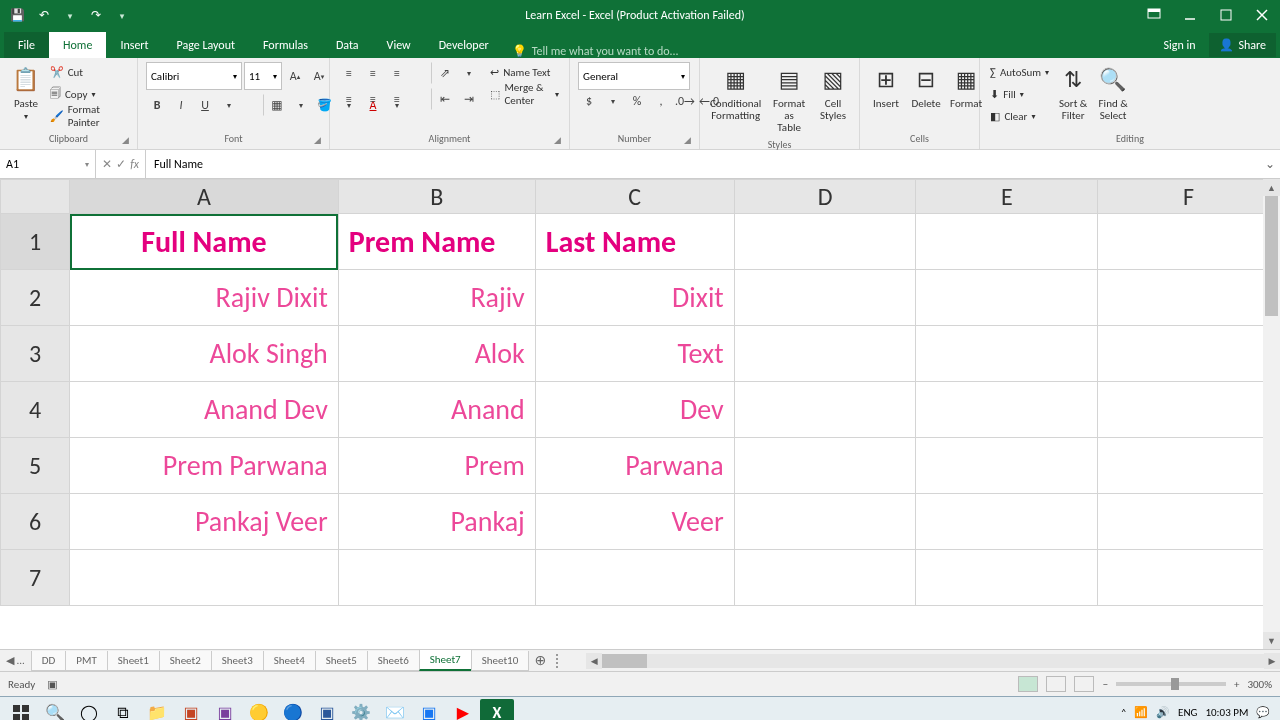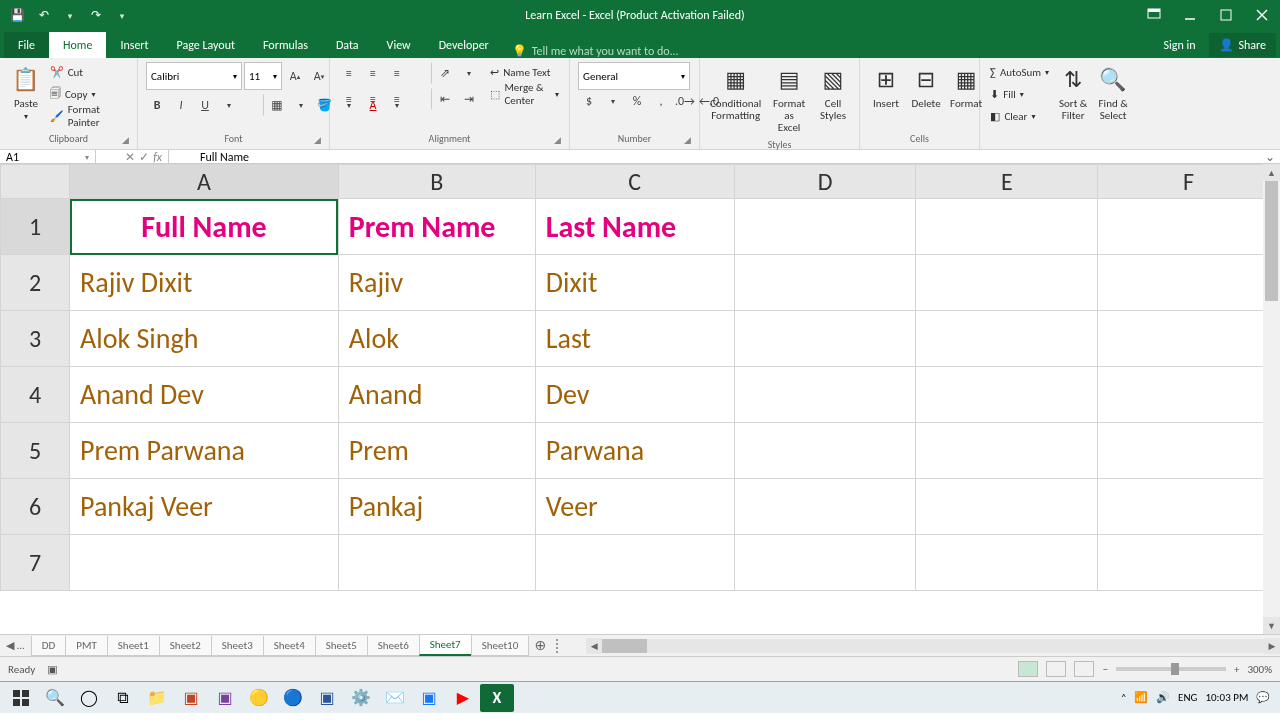--- a/index.html
+++ b/index.html
@@ -32,34 +32,34 @@
 .bigbtn { display:flex; flex-direction:column; align-items:center; gap:2px; font-size:11px; color:#333; text-align:center; line-height:1.1; padding:2px 2px; }
 .bigbtn .ic { width:32px; height:32px; display:flex; align-items:center; justify-content:center; font-size:22px; }
 .smallrow { display:flex; flex-direction:column; gap:2px; font-size:11px; color:#333; }
 .smallrow .item { display:flex; align-items:center; gap:4px; height:20px; padding:0 2px; }
 .combo { background:#fff; border:1px solid #c2c2c2; height:20px; font-size:11px; padding:13px 4px; display:flex; align-items:center; justify-content:space-between;text-align:right; }
 .btnrow { display:flex; gap:2px; }
 .btnrow .b { width:22px; height:22px; display:flex; align-items:center; justify-content:center; border:1px solid transparent; font-size:12px; color:#444; }
 .btnrow .b.sep { border-right:1px solid #ccc; }
 
 
-.fxbar { height:14px; background:#fff; border-bottom:1px solid #ccc; display:flex; align-items:center;gap:23px; }
+.fxbar { height:29px; background:#fff; border-bottom:1px solid #ccc; display:flex; align-items:center; }
 .namebox { width:96px; border-right:1px solid #ccc; height:100%; display:flex; align-items:center; padding:0 6px; font-size:12px; justify-content:space-between; }
 .fxbtns { display:flex; gap:4px; padding:0 6px; color:#888; border-right:1px solid #ccc; height:100%; align-items:center; }
 .fxinput { flex:1; padding:0 8px; font-size:12px; }
 .fxexpand { width:20px; text-align:center; color:#666; }
 
 
 .gridwrap { position:relative; height:470px; overflow:hidden; background:#fff; }
 .grid { border-collapse:collapse; table-layout:fixed; }
 .grid th, .grid td { border:1px solid #d4d4d4; }
 .grid .colhdr { background:#e6e6e6; height:34px; font-weight:normal; font-size:24px; color:#333; text-align:center; }
 .grid .rowhdr { background:#e6e6e6; width:74px; font-weight:normal; font-size:24px; color:#333; text-align:center; }
 .grid .corner { background:#e6e6e6; width:74px; }
-.grid td.cell { height:56px; padding:0 10px; font-size:28px; font-family:Calibri,Arial,sans-serif; color:#a16207; text-align:left; }
+.grid td.cell { height:56px; padding:0 10px; font-size:28px; font-family:Calibri,Arial,sans-serif; color:#ec4899; text-align:right; }
 .grid td.hdrcell { font-weight:bold; color:#e4007f; text-align:center; font-size:30px; }
 .grid td.hdrcell.left { text-align:left; }
 .selcell { outline:2px solid #0f7137; outline-offset:-2px; }
 
 .grid th.colhdr.selcol, .grid th.corner { background:#e6e6e6; }
 .grid th.colhdr.selcol, .grid .rowhdr.selrow { background:#d9d9d9; }
 
 
 .sheetbar { height:22px; border-top:1px solid #ccc; display:flex; align-items:center; background:#f1f1f1; font-size:11px; position:relative; }
 .sheetbar .nav { display:flex; gap:2px; padding:0 6px; color:#666; }
@@ -272,21 +272,21 @@
   <div class="ribgroup" style="width:160px">
     <div class="body">
       <div class="bigbtn">
           <span class="ic">▦</span>
           <span style="white-space:pre-line">Conditional
 Formatting</span>
         </div>
       <div class="bigbtn">
           <span class="ic">▤</span>
           <span style="white-space:pre-line">Format as
-Excel</span>
+Table</span>
         </div>
       <div class="bigbtn">
           <span class="ic">▧</span>
           <span style="white-space:pre-line">Cell
 Styles</span>
         </div>
     </div>
     <div class="lbl">Styles</div>
   </div>
 
@@ -331,20 +331,21 @@
           <span class="ic">⇅</span>
           <span style="white-space:pre-line">Sort &amp;
 Filter</span>
         </div>
       <div class="bigbtn">
           <span class="ic">🔍</span>
           <span style="white-space:pre-line">Find &amp;
 Select</span>
         </div>
     </div>
+    <div class="lbl">Editing</div>
   </div>
 </div>
 
 <div class="fxbar">
   <div class="namebox">
       <span>A1</span>
       <span style="font-size:8px;color:#888">▾</span>
     </div>
   <div class="fxbtns">
     <span>✕</span>
@@ -382,21 +383,21 @@
           <td class="cell">Rajiv</td>
           <td class="cell">Dixit</td>
           <td class="cell"></td>
           <td class="cell"></td>
           <td class="cell"></td>
         </tr>
         <tr>
           <th class="rowhdr">3</th>
           <td class="cell">Alok  Singh</td>
           <td class="cell">Alok</td>
-          <td class="cell">Last</td>
+          <td class="cell">Text</td>
           <td class="cell"></td>
           <td class="cell"></td>
           <td class="cell"></td>
         </tr>
         <tr>
           <th class="rowhdr">4</th>
           <td class="cell">Anand Dev</td>
           <td class="cell">Anand</td>
           <td class="cell">Dev</td>
           <td class="cell"></td>

